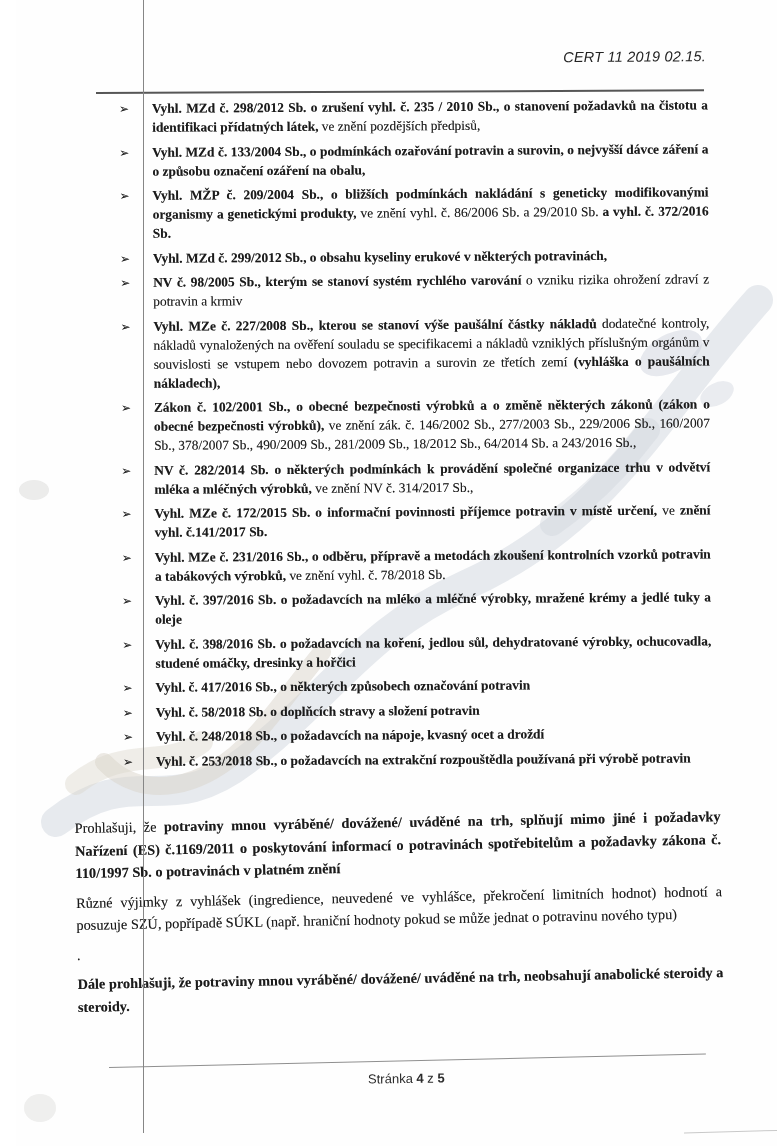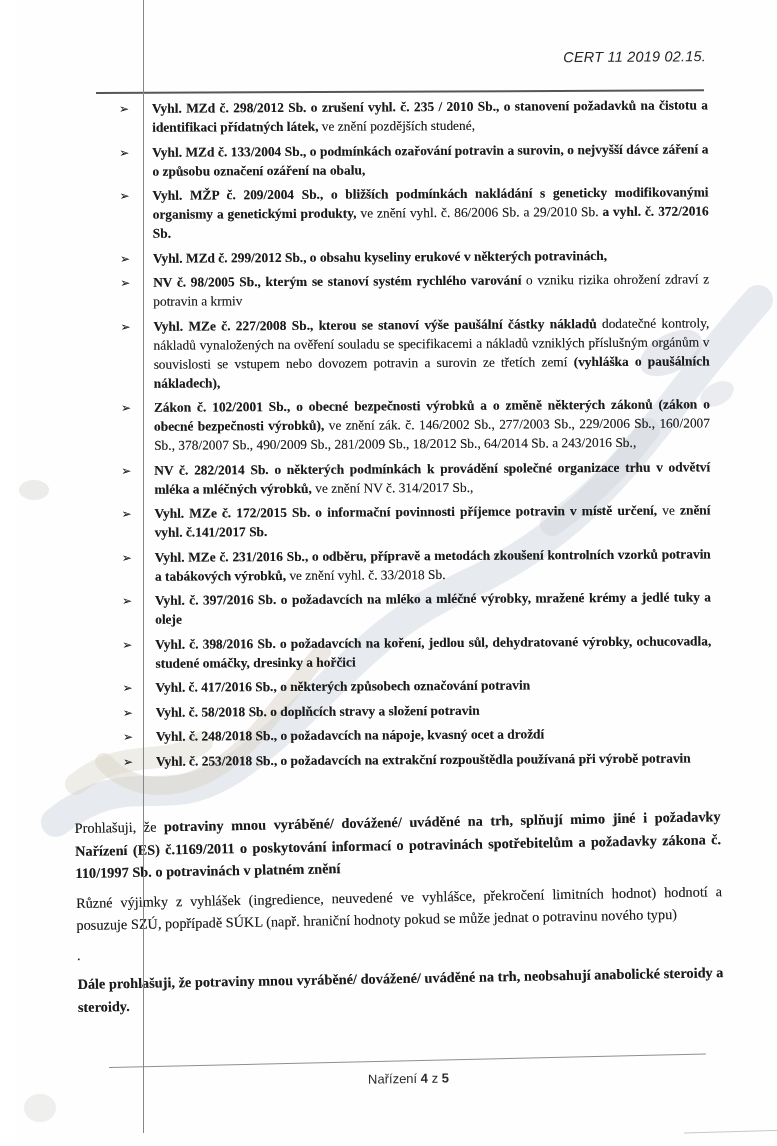--- a/index.html
+++ b/index.html
@@ -53,47 +53,47 @@
       <ellipse cx="770" cy="62" rx="8" ry="26" fill="#e4e4e2" opacity="0.5"></ellipse>
     </g>
   </svg>
 
   <div class="vline"></div>
 
   <div class="header-code">CERT 11 2019 02.15.</div>
   <div class="hrule"></div>
 
   <ol class="reg-list layer">
-      <li><span class="bullet">➢</span><span><span class="seg-b">Vyhl. MZd č. 298/2012 Sb. o zrušení vyhl. č. 235 / 2010 Sb., o stanovení požadavků na čistotu a identifikaci přídatných látek, </span><span class="seg-r">ve znění pozdějších studené,</span></span></li>
+      <li><span class="bullet">➢</span><span><span class="seg-b">Vyhl. MZd č. 298/2012 Sb. o zrušení vyhl. č. 235 / 2010 Sb., o stanovení požadavků na čistotu a identifikaci přídatných látek, </span><span class="seg-r">ve znění pozdějších předpisů,</span></span></li>
       <li><span class="bullet">➢</span><span><span class="seg-b">Vyhl. MZd č. 133/2004 Sb., o podmínkách ozařování potravin a surovin, o nejvyšší dávce záření a o způsobu označení ozáření na obalu,</span></span></li>
       <li><span class="bullet">➢</span><span><span class="seg-b">Vyhl. MŽP č. 209/2004 Sb., o bližších podmínkách nakládání s geneticky modifikovanými organismy a genetickými produkty, </span><span class="seg-r">ve znění vyhl. č. 86/2006 Sb. a 29/2010 Sb. </span><span class="seg-b">a vyhl. č. 372/2016 Sb.</span></span></li>
       <li><span class="bullet">➢</span><span><span class="seg-b">Vyhl. MZd č. 299/2012 Sb., o obsahu kyseliny erukové v některých potravinách,</span></span></li>
       <li><span class="bullet">➢</span><span><span class="seg-b">NV č. 98/2005 Sb., kterým se stanoví systém rychlého varování </span><span class="seg-r">o vzniku rizika ohrožení zdraví z potravin a krmiv</span></span></li>
       <li><span class="bullet">➢</span><span><span class="seg-b">Vyhl. MZe č. 227/2008 Sb., kterou se stanoví výše paušální částky nákladů </span><span class="seg-r">dodatečné kontroly, nákladů vynaložených na ověření souladu se specifikacemi a nákladů vzniklých příslušným orgánům v souvislosti se vstupem nebo dovozem potravin a surovin ze třetích zemí </span><span class="seg-b">(vyhláška o paušálních nákladech),</span></span></li>
       <li><span class="bullet">➢</span><span><span class="seg-b">Zákon č. 102/2001 Sb., o obecné bezpečnosti výrobků a o změně některých zákonů (zákon o obecné bezpečnosti výrobků), </span><span class="seg-r">ve znění zák. č. 146/2002 Sb., 277/2003 Sb., 229/2006 Sb., 160/2007 Sb., 378/2007 Sb., 490/2009 Sb., 281/2009 Sb., 18/2012 Sb., 64/2014 Sb. a 243/2016 Sb.,</span></span></li>
       <li><span class="bullet">➢</span><span><span class="seg-b">NV č. 282/2014 Sb. o některých podmínkách k provádění společné organizace trhu v odvětví mléka a mléčných výrobků, </span><span class="seg-r">ve znění NV č. 314/2017 Sb.,</span></span></li>
       <li><span class="bullet">➢</span><span><span class="seg-b">Vyhl. MZe č. 172/2015 Sb. o informační povinnosti příjemce potravin v místě určení, </span><span class="seg-r">ve </span><span class="seg-b">znění vyhl. č.141/2017 Sb.</span></span></li>
-      <li><span class="bullet">➢</span><span><span class="seg-b">Vyhl. MZe č. 231/2016 Sb., o odběru, přípravě a metodách zkoušení kontrolních vzorků potravin a tabákových výrobků, </span><span class="seg-r">ve znění vyhl. č. 33/2018 Sb.</span></span></li>
+      <li><span class="bullet">➢</span><span><span class="seg-b">Vyhl. MZe č. 231/2016 Sb., o odběru, přípravě a metodách zkoušení kontrolních vzorků potravin a tabákových výrobků, </span><span class="seg-r">ve znění vyhl. č. 78/2018 Sb.</span></span></li>
       <li><span class="bullet">➢</span><span><span class="seg-b">Vyhl. č. 397/2016 Sb. o požadavcích na mléko a mléčné výrobky, mražené krémy a jedlé tuky a oleje</span></span></li>
       <li><span class="bullet">➢</span><span><span class="seg-b">Vyhl. č. 398/2016 Sb. o požadavcích na koření, jedlou sůl, dehydratované výrobky, ochucovadla, studené omáčky, dresinky a hořčici</span></span></li>
       <li><span class="bullet">➢</span><span><span class="seg-b">Vyhl. č. 417/2016 Sb., o některých způsobech označování potravin</span></span></li>
       <li><span class="bullet">➢</span><span><span class="seg-b">Vyhl. č. 58/2018 Sb. o doplňcích stravy a složení potravin</span></span></li>
       <li><span class="bullet">➢</span><span><span class="seg-b">Vyhl. č. 248/2018 Sb., o požadavcích na nápoje, kvasný ocet a droždí</span></span></li>
       <li><span class="bullet">➢</span><span><span class="seg-b">Vyhl. č. 253/2018 Sb., o požadavcích na extrakční rozpouštědla používaná při výrobě potravin</span></span></li>
     </ol>
 
   <div class="decl layer">
       <p><span class="seg-r">Prohlašuji, že </span><span class="seg-b">potraviny mnou vyráběné/ dovážené/ uváděné na trh, splňují mimo jiné i požadavky Nařízení (ES) č.1169/2011 o poskytování informací o potravinách spotřebitelům a požadavky zákona č. 110/1997 Sb. o potravinách v platném znění</span></p>
       <p><span class="seg-r">Různé výjimky z vyhlášek (ingredience, neuvedené ve vyhlášce, překročení limitních hodnot) hodnotí a posuzuje SZÚ, popřípadě SÚKL (např. hraniční hodnoty pokud se může jednat o potravinu nového typu)</span></p>
       <p><span class="seg-r">.</span></p>
       <p><span class="seg-b">Dále prohlašuji, že potraviny mnou vyráběné/ dovážené/ uváděné na trh, neobsahují anabolické steroidy a steroidy.</span></p>
     </div>
 
   <div class="footer-rule"></div>
   <div class="footer-text">
-    <span>Nařízení</span>
+    <span>Stránka</span>
     <span class="pg-b">4</span>
     <span>z</span>
     <span class="pg-b">5</span>
   </div>
   <div class="edge-artifact"></div>
 
 </div>
 
 </body></html>

